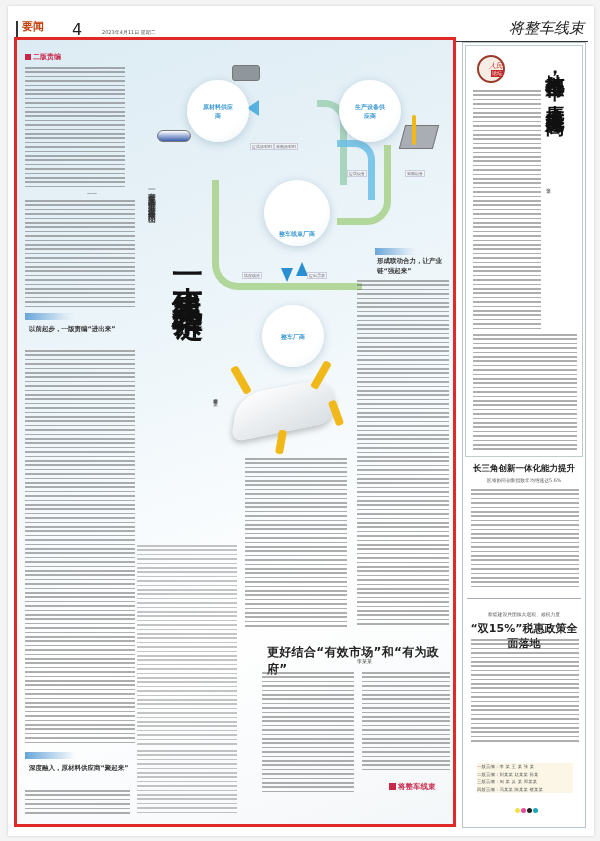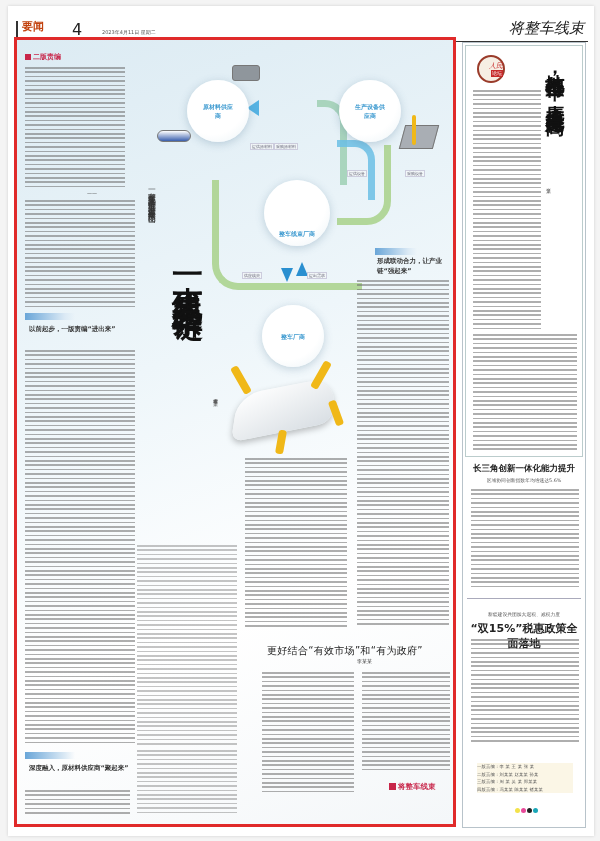--- a/index.html
+++ b/index.html
@@ -25,21 +25,21 @@
 .deck-v{position:absolute;writing-mode:vertical-rl;font-size:7.8px;color:#333;letter-spacing:1px}
 .byline-v{position:absolute;writing-mode:vertical-rl;font-size:4.5px;color:#555}
 .node{position:absolute;border-radius:50%;background:radial-gradient(circle at 40% 35%,#fff 60%,#eaf2f6 100%);box-shadow:0 2px 8px rgba(80,120,150,.3);display:flex;align-items:center;justify-content:center;text-align:center}
 .node span{font-size:6px;color:#3d9ad0;line-height:9px;width:30px;font-weight:bold}
 .flow-green{position:absolute;border:7px solid #a9d28a;opacity:.85}
 .arrow-blue{position:absolute;width:0;height:0}
 .flow-lbl{position:absolute;font-size:4px;color:#667;background:#f2f6f8;border:1px solid #ccd;padding:0 1px}
 .robot{position:absolute;background:#f0b818;border-radius:3px}
 .car{position:absolute;background:linear-gradient(160deg,#fff 0%,#d8dee3 100%);border-radius:22px 30px 12px 12px;box-shadow:0 3px 6px rgba(0,0,0,.25);transform:skewX(-20deg) rotate(-12deg)}
 .box3d{position:absolute;background:#bfc4c9;border:1px solid #777}
-.sub-art-title{position:absolute;font-size:10px;font-weight:normal;color:#222;letter-spacing:.3px}
+.sub-art-title{position:absolute;font-size:12px;font-weight:bold;color:#222;letter-spacing:.3px}
 .sig{position:absolute;font-size:7.5px;color:#c8264a;font-weight:bold}
 .sig::before{content:"";display:inline-block;width:7px;height:7px;background:#c8264a;margin-right:2px;vertical-align:-1px}
 .rcol{position:absolute;left:462px;top:42px;width:124px;height:786px;border:1px solid #b8c3ca;background:#fff}
 .rc-box{position:absolute;left:2px;top:2px;width:118px;height:412px;border:1px solid #bcc}
 .emblem{position:absolute;left:11px;top:9px;width:28px;height:28px;border-radius:50%;border:2px solid #9a3b2a;background:#f6eee4;display:flex;flex-direction:column;align-items:flex-end;justify-content:center}
 .emblem .e1{font-size:7px;color:#c62a2a;font-style:italic;font-family:"DejaVu Serif",serif;line-height:8px}
 .emblem .e2{font-size:5px;color:#fff;background:#c62a2a;padding:0 1px;line-height:7px}
 .op-title{position:absolute;right:14px;top:12px;writing-mode:vertical-rl;font-size:19px;font-weight:900;color:#111;letter-spacing:2px;line-height:24px;height:270px}
 .op-author{position:absolute;left:80px;top:138px;font-size:4.5px;color:#555;writing-mode:vertical-rl}
 .r-h1{position:absolute;left:4px;width:114px;text-align:center;font-weight:bold;color:#222}

